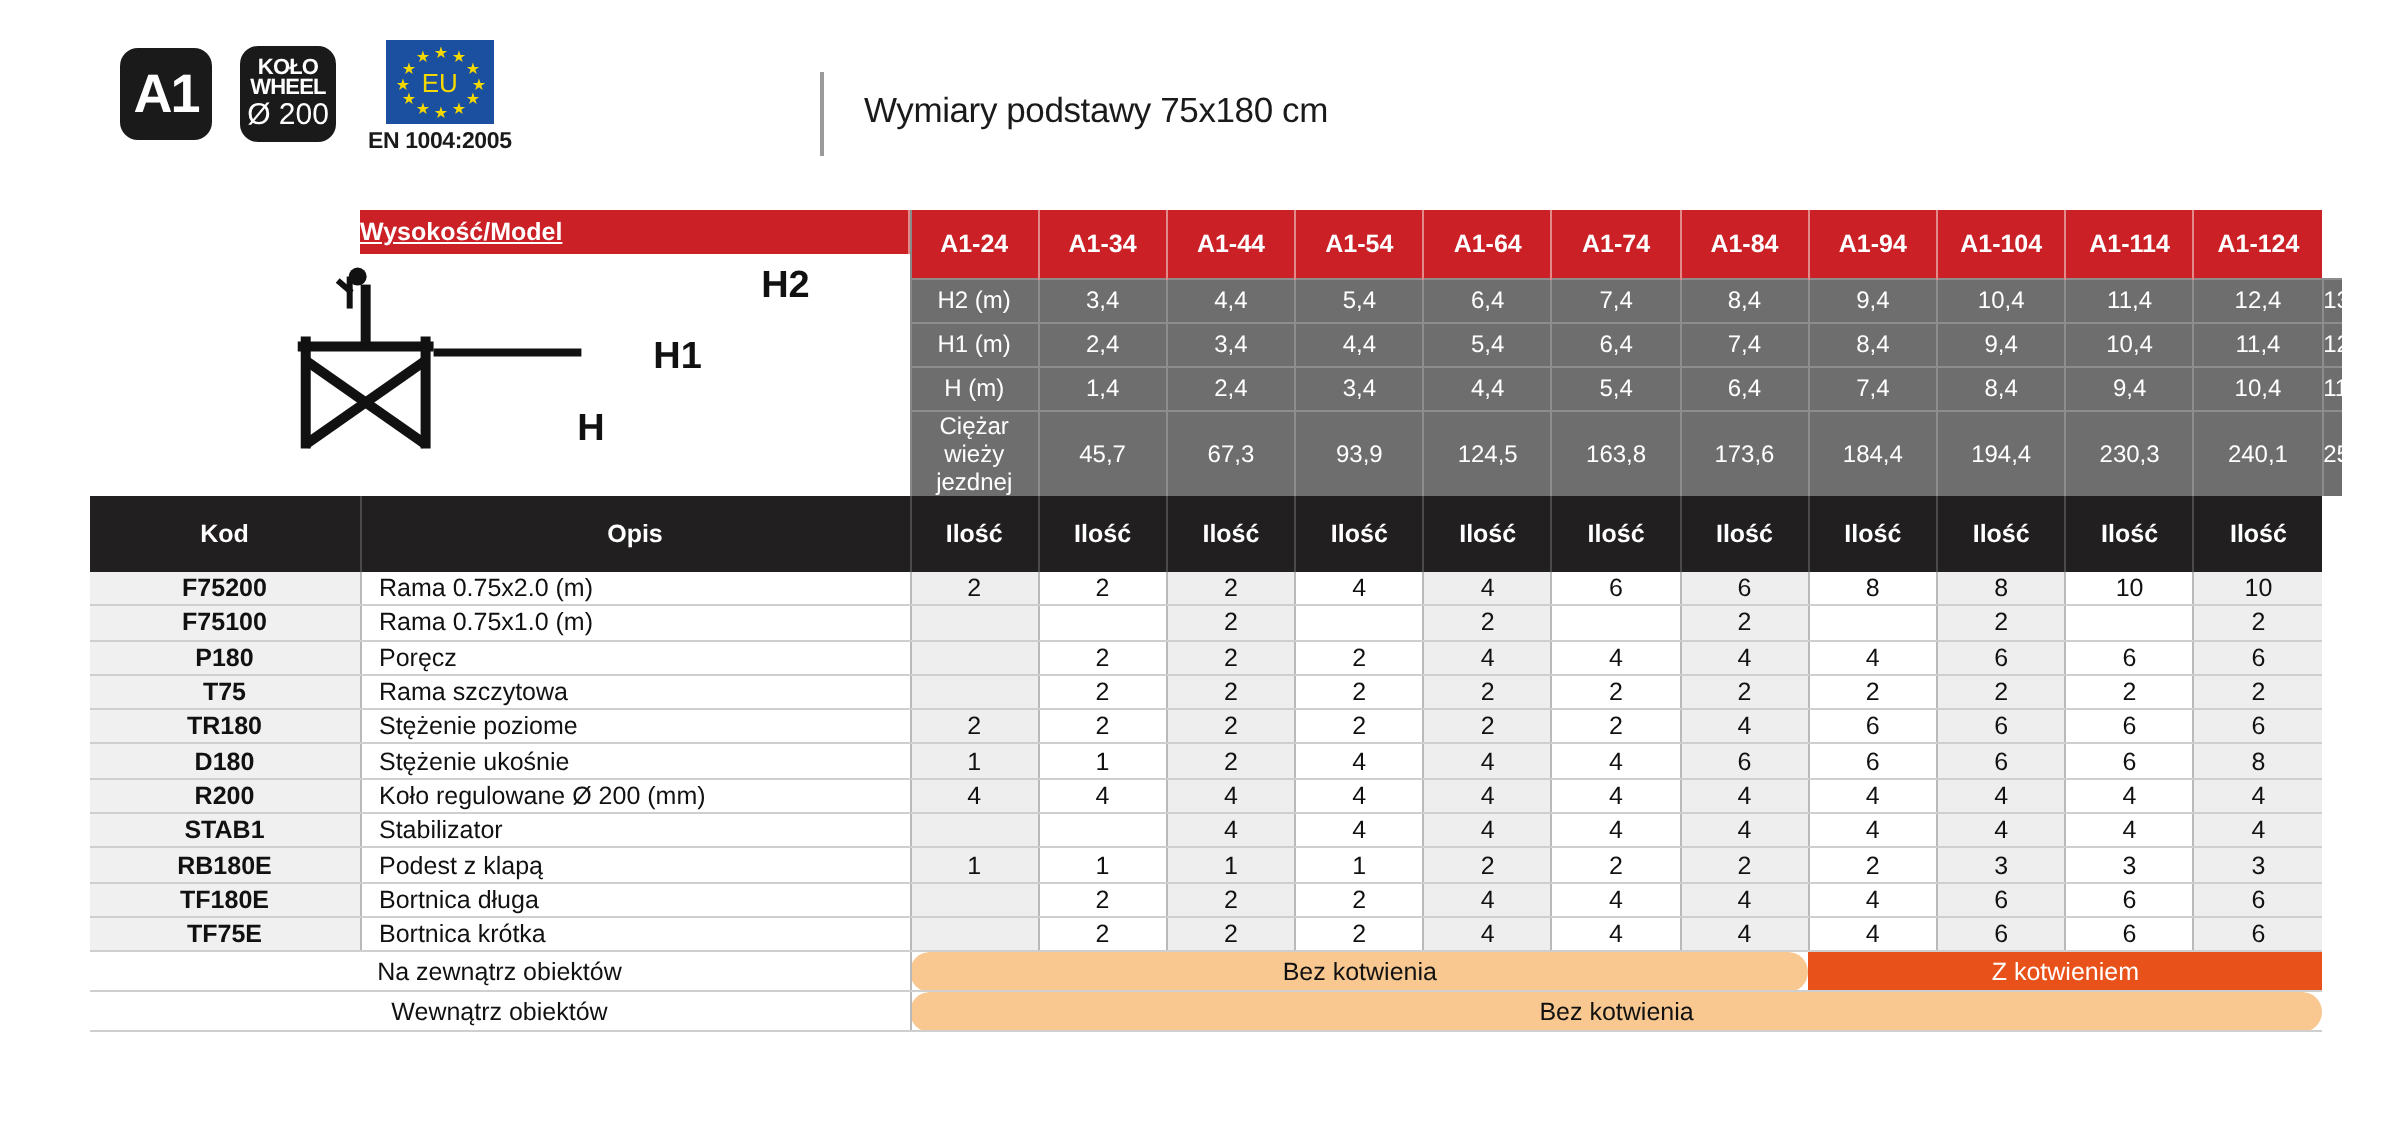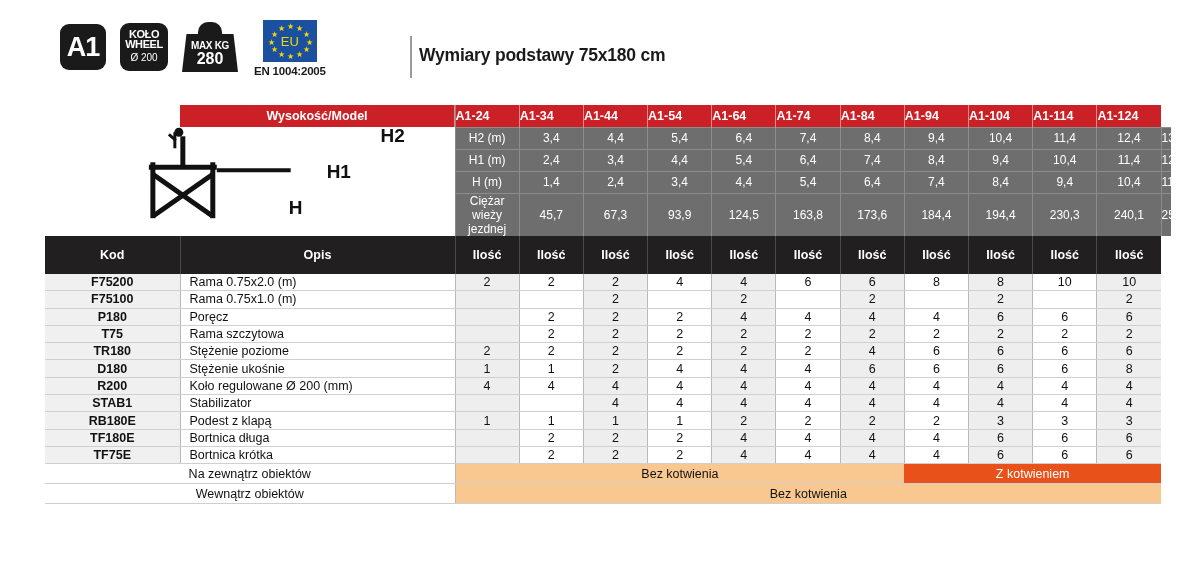--- a/index.html
+++ b/index.html
@@ -19,21 +19,21 @@
     display: flex; align-items: center; justify-content: center;
     margin-top: 6px;
   }
   .badge-wheel {
     width: 48px; height: 48px; background: #1a1a1a; border-radius: 9px;
     color: #fff; display: flex; flex-direction: column;
     align-items: center; justify-content: center; margin-left: 14px; margin-top: 5px;
   }
   .badge-wheel .w1 { font-size: 11px; font-weight: bold; line-height: 9px; letter-spacing: -0.4px; }
   .badge-wheel .w2 { font-size: 11px; font-weight: bold; line-height: 10px; letter-spacing: -0.4px; }
-  .badge-wheel .w3 { font-size: 10px; line-height: 13px; margin-top: 2px; }
+  .badge-wheel .w3 { font-size: 15px; line-height: 13px; margin-top: 2px; }
 
   .badge-kg { position: relative; width: 56px; height: 50px; margin-left: 14px; margin-top: 4px; }
   .badge-kg .knob {
     position: absolute; left: 16px; top: 0; width: 24px; height: 16px;
     background: #1a1a1a; border-radius: 10px 10px 0 0;
   }
   .badge-kg .body {
     position: absolute; left: 0; top: 12px; width: 56px; height: 38px; background: #1a1a1a;
     color: #fff; display: flex; flex-direction: column; align-items: center; justify-content: center;
     clip-path: polygon(8% 0, 92% 0, 100% 100%, 0 100%);
@@ -45,36 +45,36 @@
   .eu-flag {
     width: 54px; height: 42px; background: #1b4fa0; position: relative;
     display: flex; align-items: center; justify-content: center;
   }
   .eu-flag .eu-text { color: #f5d800; font-weight: normal; font-size: 13px; z-index: 2; letter-spacing: 0px; }
   .eu-flag .star { position: absolute; color: #f5d800; font-size: 8px; line-height: 8px; }
   .eu-cert { font-size: 11.5px; font-weight: bold; color: #1a1a1a; margin-top: 3px; letter-spacing: -0.2px; }
 
   .title-sep { position: absolute; left: 410px; top: 36px; width: 2px; height: 42px; background: #9a9a9a; }
   .page-title {
-    position: absolute; left: 419px; top: 45px;
-    font-size: 17.5px; font-weight: bold; color: #1a1a1a; letter-spacing: -0.2px;
+    position: absolute; left: 432px; top: 45px;
+    font-size: 17.5px; font-weight: normal; color: #1a1a1a; letter-spacing: -0.2px;
   }
 
   
   .table-wrap { position: absolute; left: 45px; top: 105px; width: 1126px; }
   table { border-collapse: collapse; width: 1126px; table-layout: fixed; }
   td, th { padding: 0; margin: 0; font-weight: normal; }
 
   .c-kod   { width: 135px; }
   .c-opis  { width: 275px; }
   .c-qty   { width: 64.2px; }
 
   
-  .hrow td { height: 22px; background: #cc2027; color: #fff; font-size: 12.5px; font-weight: bold;
-             border-right: 1px solid #e08a8a; }
+  .hrow td { height: 34px; background: #cc2027; color: #fff; font-size: 12.5px; font-weight: bold;
+             text-align: center; border-right: 1px solid #e08a8a; }
   .hrow td.diagcell { background: #ffffff; border-right: 1px solid #888; }
   .hrow td:last-child { border-right: none; }
 
   
   .grow td { height: 22px; background: #6e6e6e; color: #fff; font-size: 12px;
              text-align: center; border-right: 1px solid #8d8d8d; border-top: 1px solid #8d8d8d; }
   .grow td.lbl { text-align: center; }
   .grow td:last-child { border-right: none; }
 
   
@@ -87,21 +87,21 @@
              border-bottom: 1px solid #cfcfcf; border-right: 1px solid #b9b9b9; }
   .drow td.kod  { font-weight: bold; text-align: center; background: #f0f0f0; font-size: 12.5px; margin-top: 41px; }
   .drow td.opis { text-align: left; padding-left: 9px; background: #ffffff; }
   .drow td.q { background: #ffffff; }
   .drow td.q.alt { background: #eeeeee; }
   .drow td:last-child { border-right: none; }
 
   
   .frow td { height: 20px; font-size: 12.5px; color: #111; border-bottom: 1px solid #cfcfcf; }
   .frow td.fl { text-align: center; background: #ffffff; border-right: 1px solid #b9b9b9; }
-  .frow td.fbez { background: #f8c890; text-align: center; }
+  .frow td.fbez { background: #f8c890; text-align: center; border-radius: 10px; }
   .frow td.fz { background: #e8521a; color: #ffffff; text-align: center; }
 
   .diagcell { position: relative; }
   .diagram { position: absolute; left: 0; top: 0; width: 100%; height: 100%; }
 </style>
 </head>
 <body>
 
 <div id="root">
 
@@ -110,27 +110,20 @@
   <div class="badge-a1">
     <span>A1</span>
   </div>
 
   <div class="badge-wheel">
     <span class="w1">KOŁO</span>
     <span class="w2">WHEEL</span>
     <span class="w3">Ø 200</span>
   </div>
 
-  <div class="badge-kg">
-    <div class="knob"></div>
-    <div class="body">
-      <span class="k1">MAX KG</span>
-      <span class="k2">280</span>
-    </div>
-  </div>
 
   <div class="badge-eu">
     <div class="eu-flag">
       <span class="star" style="left:24px;top:3px;">★</span>
       <span class="star" style="left:33px;top:5px;">★</span>
       <span class="star" style="left:40px;top:11px;">★</span>
       <span class="star" style="left:43px;top:19px;">★</span>
       <span class="star" style="left:40px;top:26px;">★</span>
       <span class="star" style="left:33px;top:31px;">★</span>
       <span class="star" style="left:24px;top:33px;">★</span>
@@ -440,16 +433,16 @@
             <td class="fl" colspan="2">Na zewnątrz obiektów</td>
             <td class="fbez" colspan="7">Bez kotwienia</td>
             <td class="fz" colspan="4">Z kotwieniem</td>
           </tr>
           <tr class="frow">
             <td class="fl" colspan="2">Wewnątrz obiektów</td>
             <td class="fbez" colspan="11">Bez kotwienia</td>
           </tr>
         </tbody>
   </table>
-<div style="position: absolute; left: 135px; top: 0px; width: 275px; height: 22px; line-height: 22px; background: rgb(204, 32, 39); color: rgb(255, 255, 255); font-size: 12.5px; font-weight: bold; text-align: center; border-right: 1px solid rgb(224, 138, 138);">Wysokość/Model</div>
+<div style="position: absolute; left: 135px; top: 0px; width: 275px; height: 22px; line-height: 22px; background: rgb(204, 32, 39); color: rgb(255, 255, 255); font-size: 12.5px; font-weight: bold; border-right: 1px solid rgb(224, 138, 138); text-decoration: underline;">Wysokość/Model</div>
     </div>
 
 </div>
 
 </body></html>

